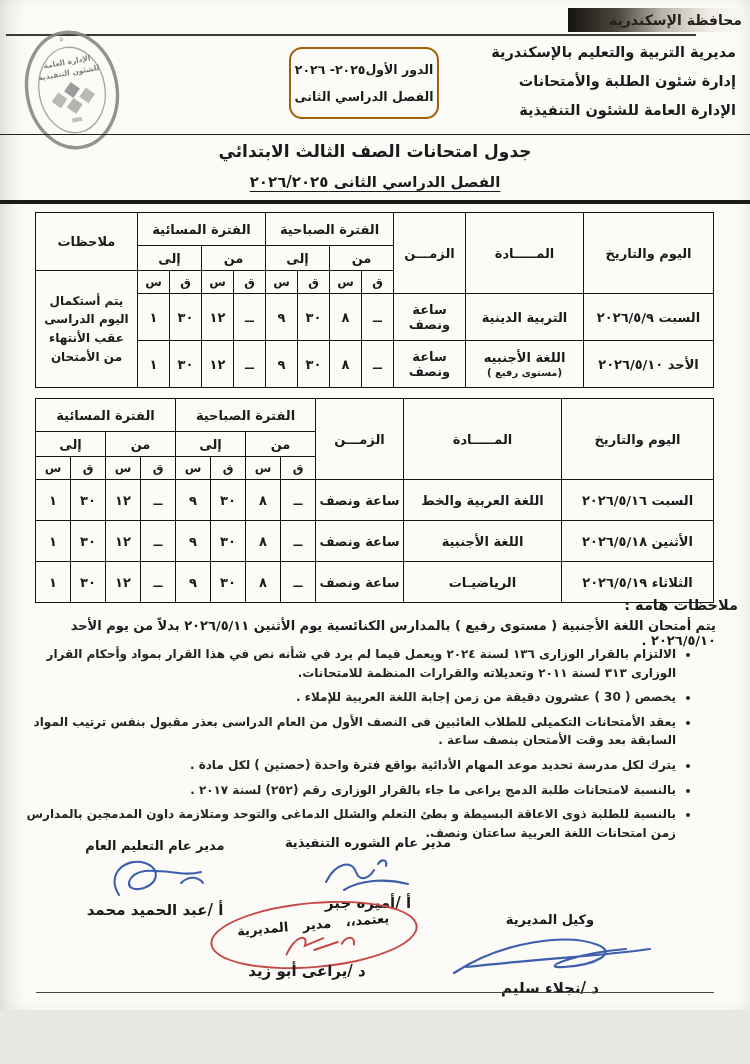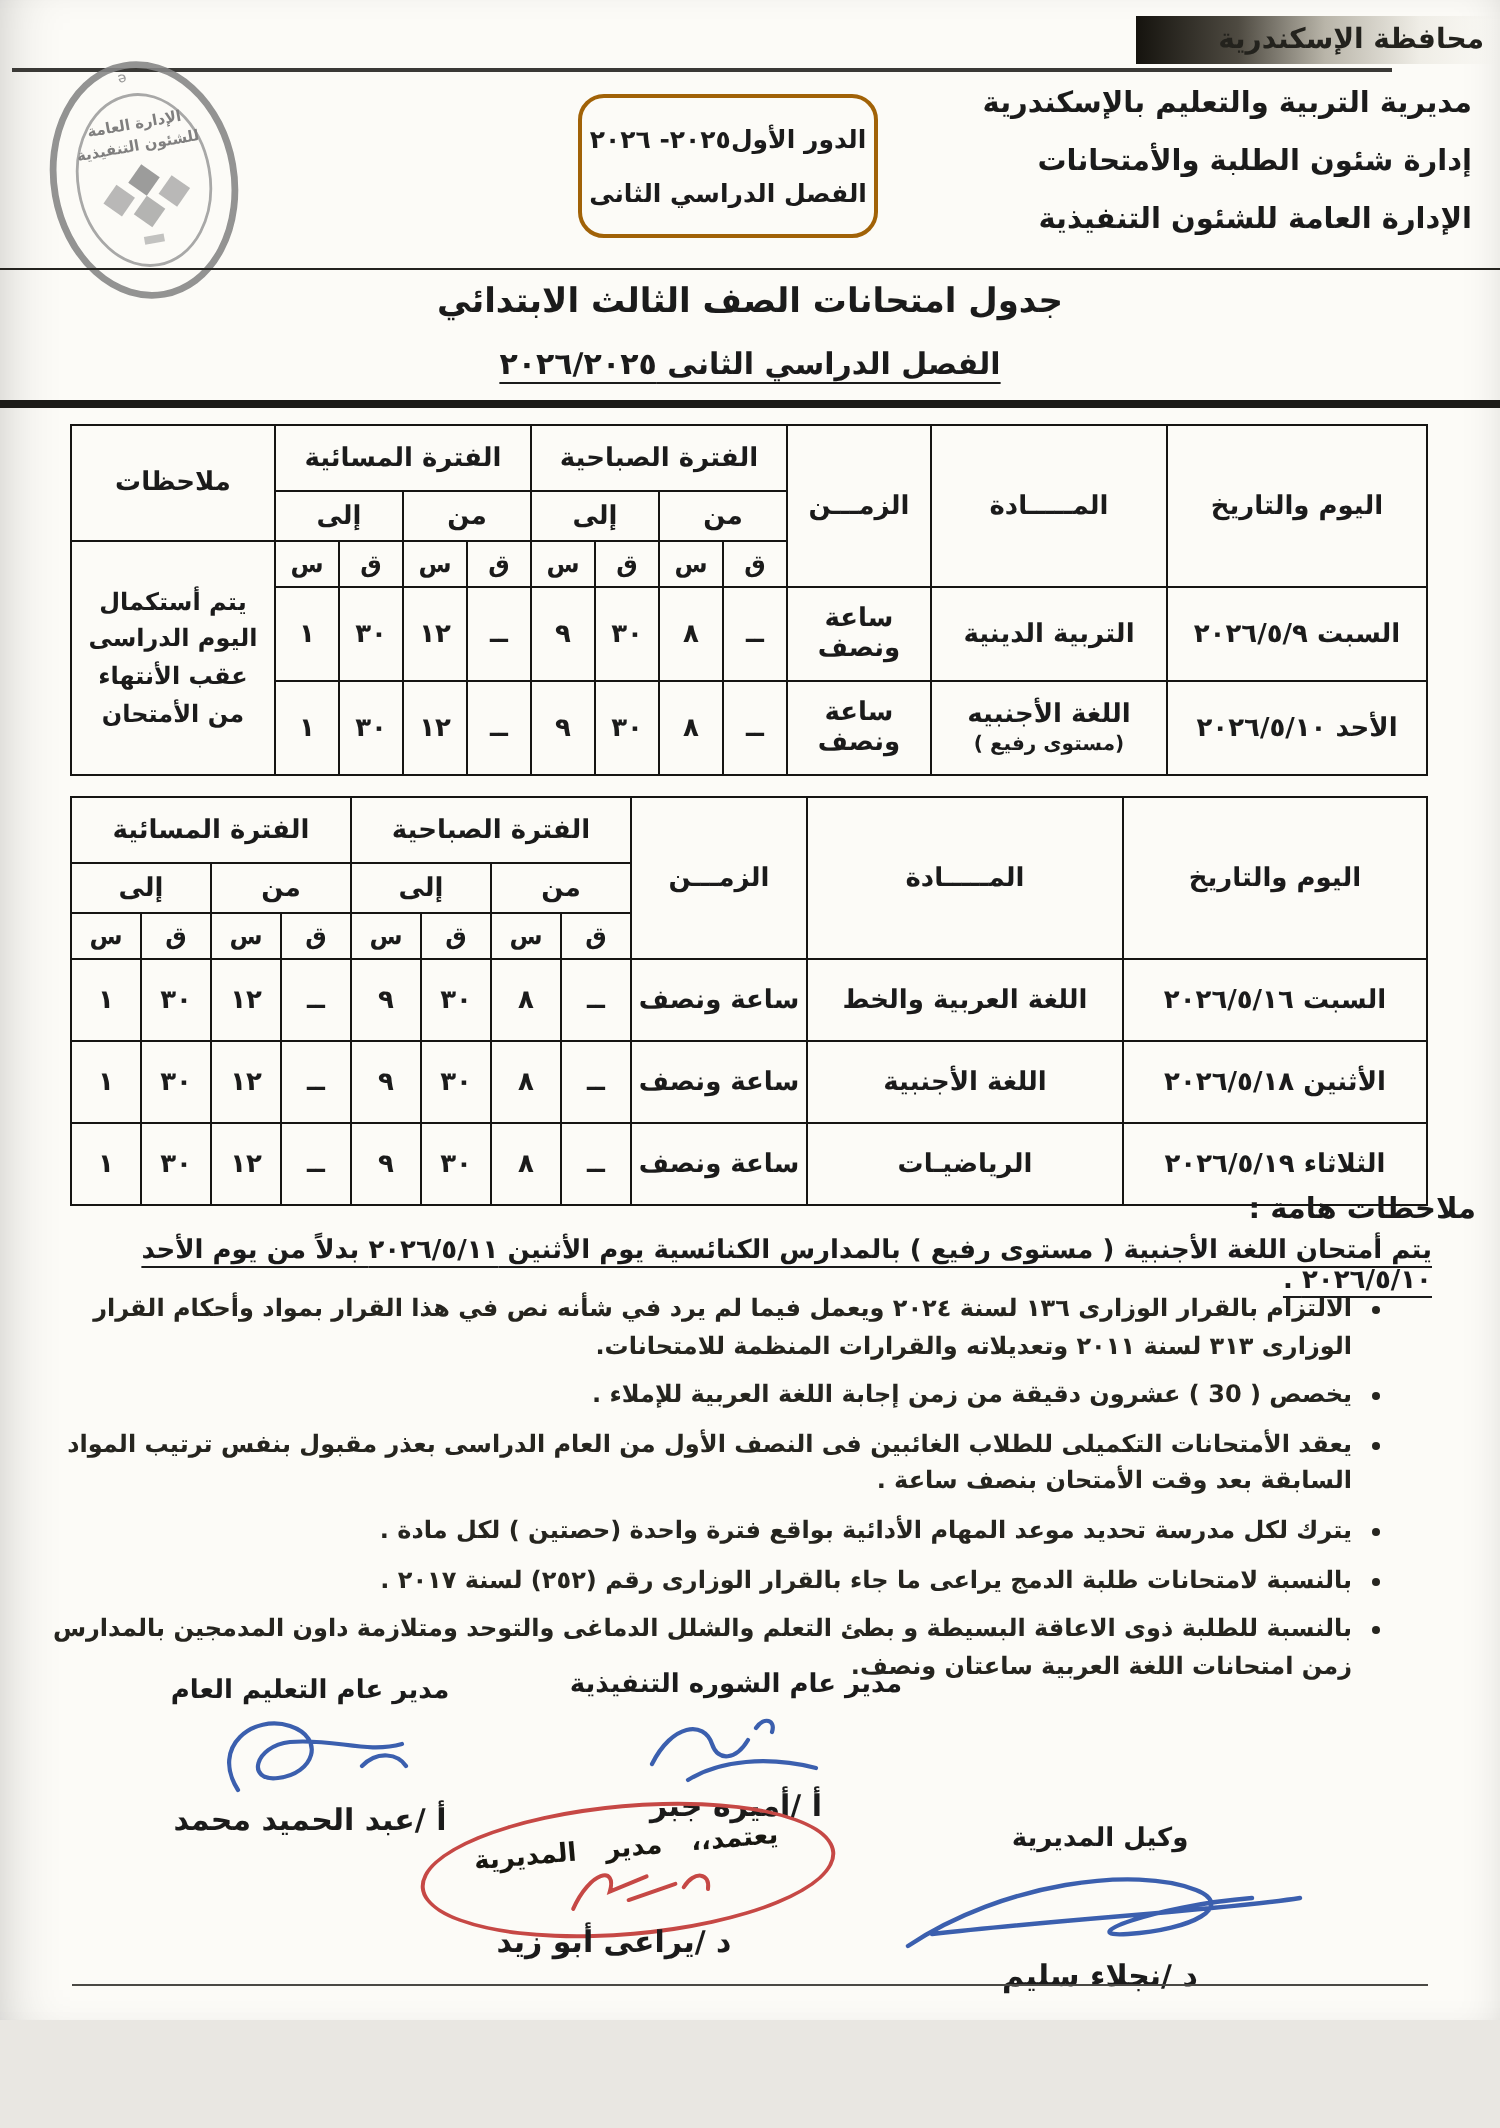--- a/index.html
+++ b/index.html
@@ -38,21 +38,21 @@
   tr.h3 td{height:20px;font-weight:bold;font-size:12px;}
   tr.d1 td{height:44px;font-weight:bold;font-size:13px;}
   tr.d2 td{height:38px;font-weight:bold;font-size:13px;}
   td.datec{font-size:13px;font-weight:bold;}
   td.subjc{font-size:13px;font-weight:bold;}
   .subj-sub{display:block;font-size:10px;font-weight:bold;margin-top:2px;}
   td.notecell{font-size:10.5px;font-weight:bold;line-height:1.55;padding:2px 4px;}
   
   .notes-head{position:absolute;top:597px;right:12px;font-size:14.5px;font-weight:bold;}
   .notes-highlight{position:absolute;top:618px;right:34px;width:702px;text-align:right;
-    font-size:13px;font-weight:bold;text-decoration:underline;text-underline-offset:4px;}
+    font-size:13px;font-weight:bold;text-underline-offset:4px;}
   ul.notes-list{position:absolute;top:645px;right:56px;width:664px;margin:0;padding:0 18px 0 0;}
   ul.notes-list li{font-size:12px;font-weight:bold;color:#26251f;line-height:1.55;margin-bottom:6px;text-align:right;}
   
   .sig-col{position:absolute;text-align:center;}
   .sig-title{font-size:13px;font-weight:bold;white-space:nowrap;}
   .sig-name{font-size:15px;font-weight:bold;white-space:nowrap;}
   .sig-svg{display:block;margin:0 auto;}
   .stamp-oval{position:absolute;top:902px;right:332px;width:204px;height:62px;border:2.5px solid #c64845;
     border-radius:50%;transform:rotate(-5deg);display:flex;flex-direction:column;align-items:center;justify-content:center;}
   .stamp-text{font-size:13px;font-weight:bold;color:#181711;word-spacing:10px;white-space:nowrap;margin-top:2px;}

